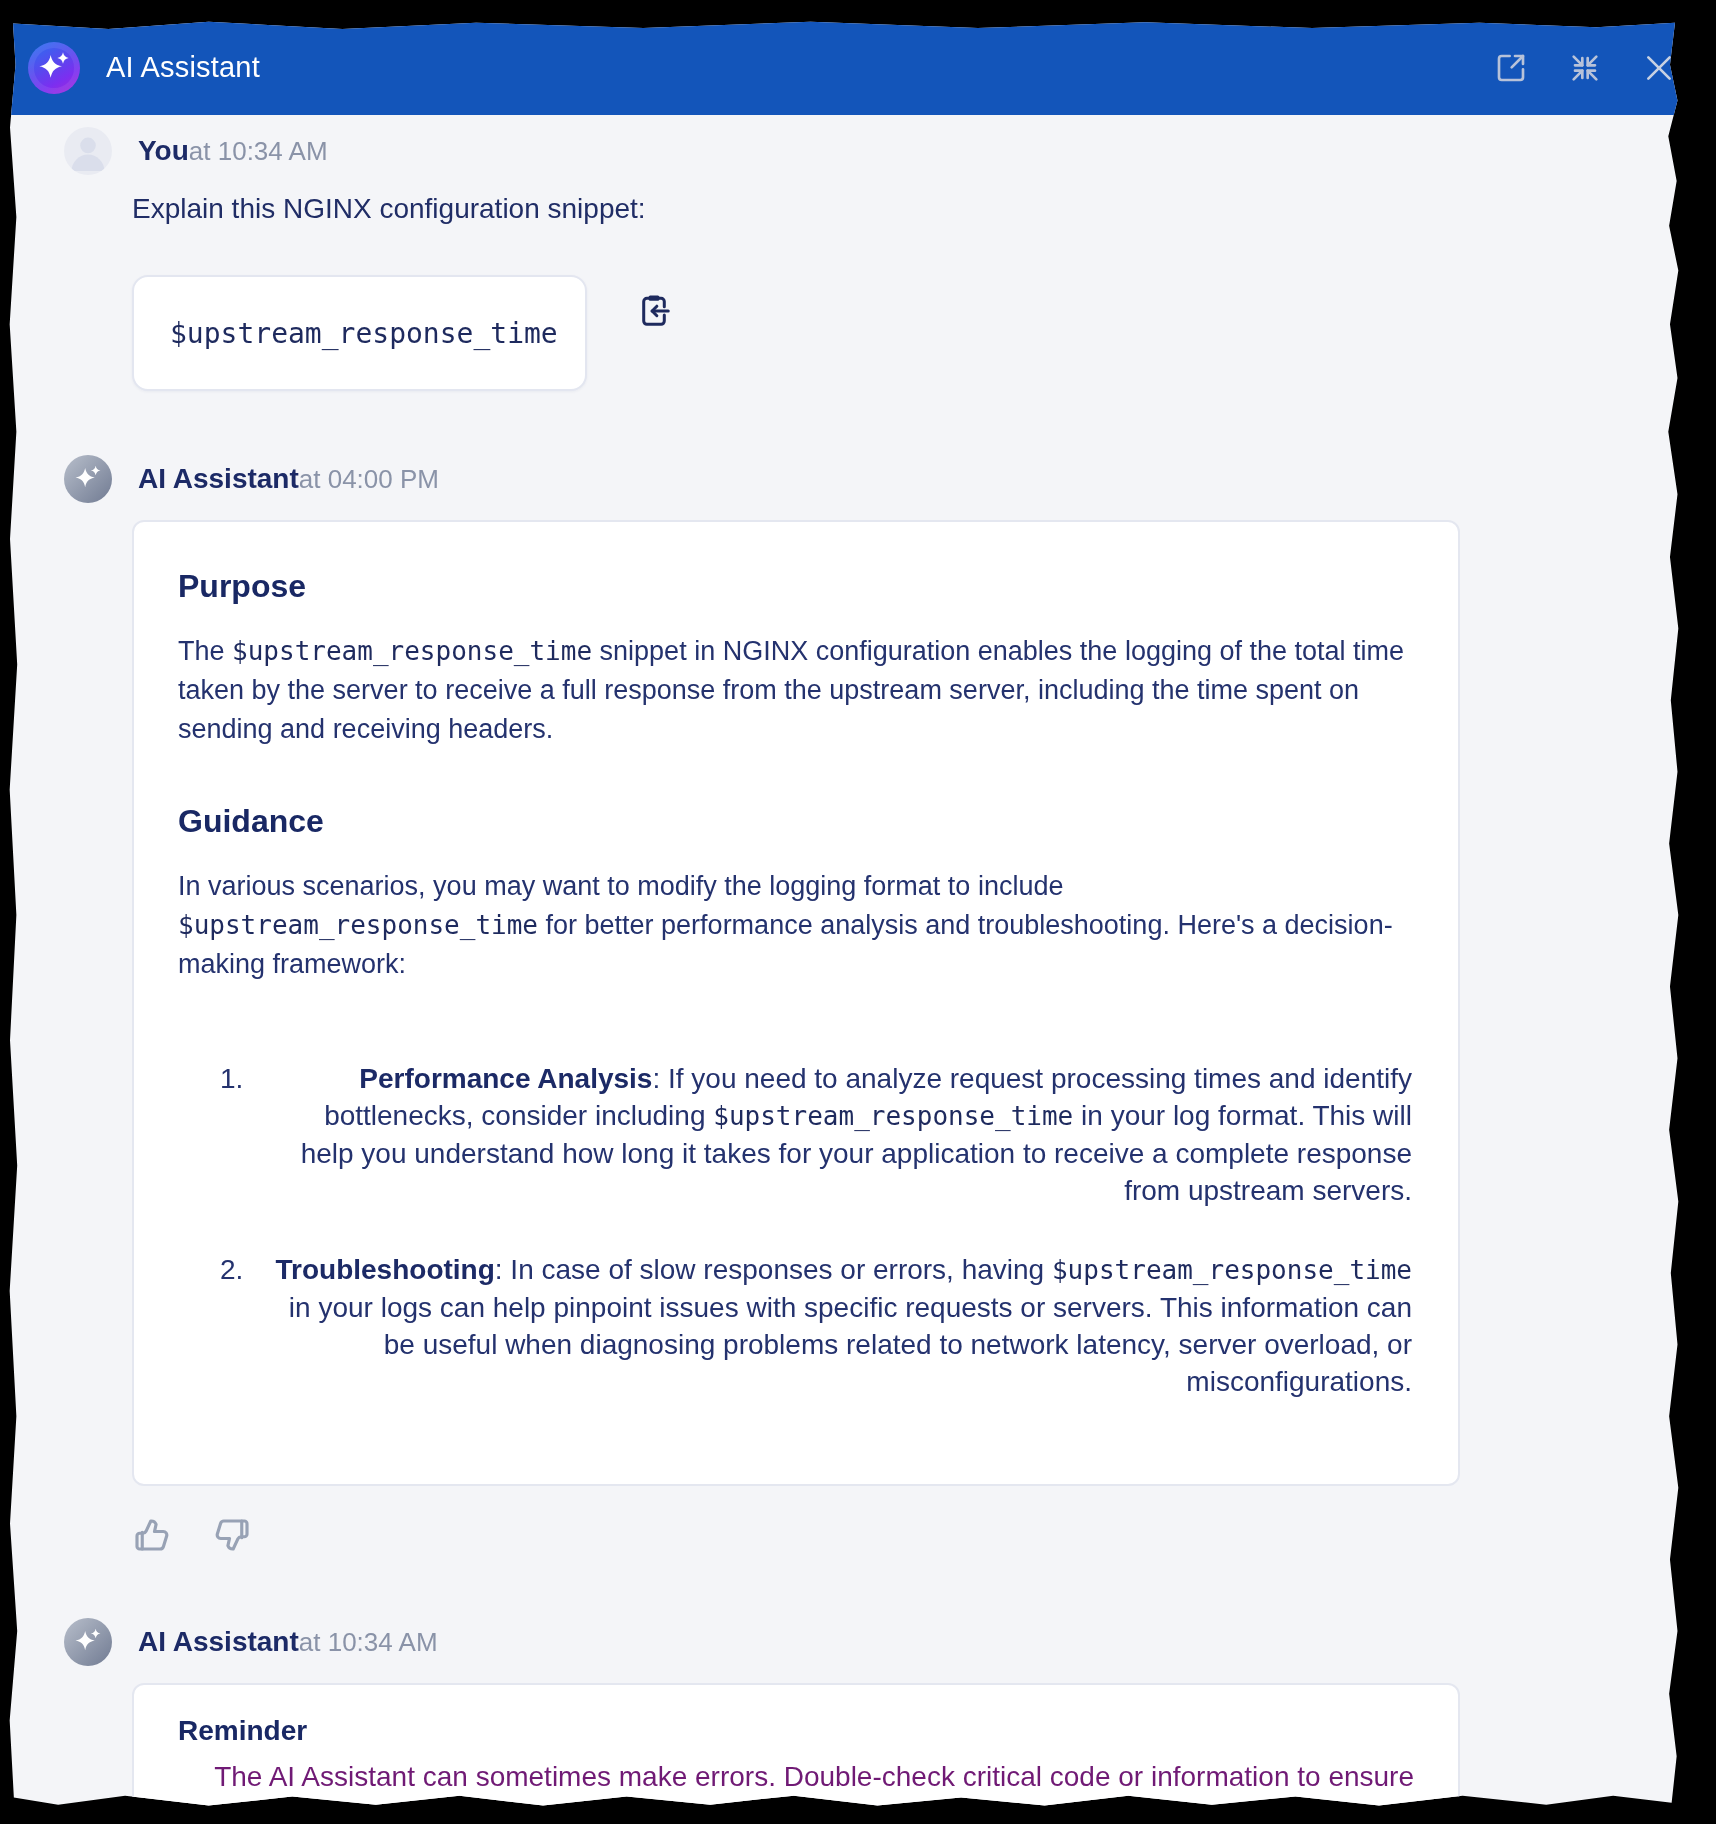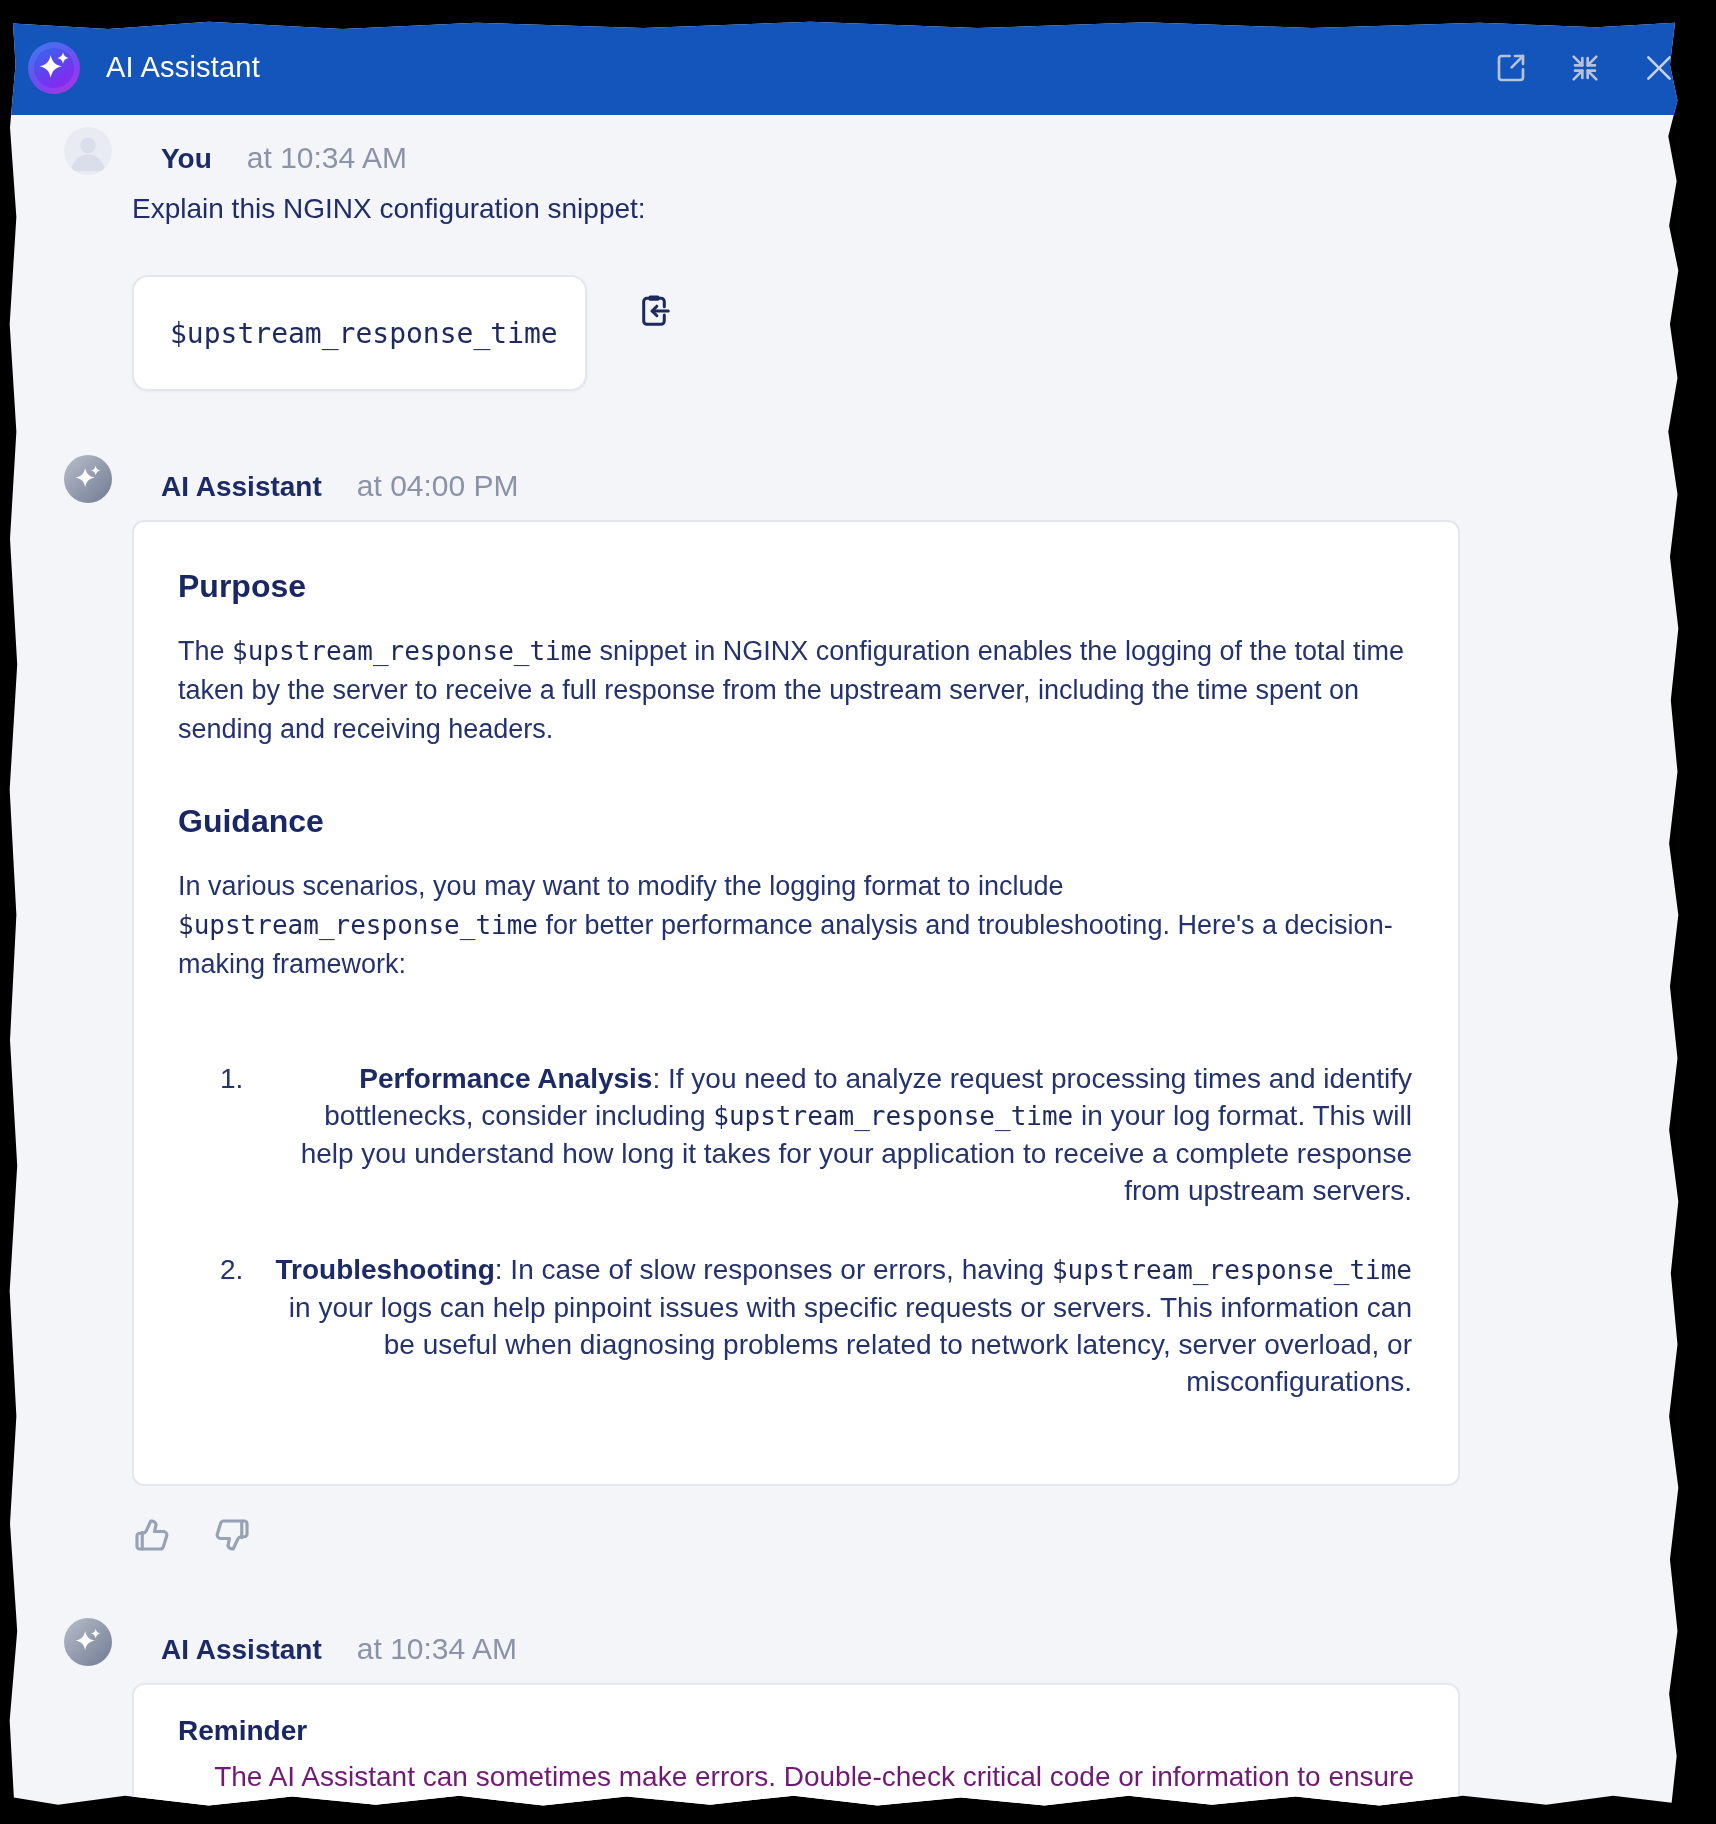--- a/index.html
+++ b/index.html
@@ -39,32 +39,32 @@
     display:flex; align-items:center; justify-content:center;
     box-shadow:inset 0 0 0 6px rgba(255,255,255,0.08);
   }
   .logo svg { width:40px; height:40px; }
   .titlebar-title { color:#ffffff; font-size:29px; font-weight:500; margin-left:26px; letter-spacing:0.2px; }
   .titlebar-actions { margin-left:auto; display:flex; align-items:center; gap:40px; margin-right:-6px; }
   .tb-btn { width:34px; height:34px; display:flex; align-items:center; justify-content:center; cursor:pointer; }
   .tb-btn svg { width:32px; height:32px; stroke:#b7c2d9; stroke-width:2; fill:none; stroke-linecap:round; stroke-linejoin:round; }
   .tb-btn.close svg { stroke:#c6d0e2; }
   
-  .msg-header { display:flex; align-items:flex-end; margin-left:56px;gap:23px; }
+  .msg-header { display:flex; align-items:center; margin-left:56px; }
   .avatar { width:48px; height:48px; border-radius:50%; flex:0 0 auto; }
   .avatar.user { background:#e9ebf2; overflow:hidden; display:flex; align-items:center; justify-content:center; }
   .avatar.user svg { width:48px; height:48px; }
   .avatar.ai {
     background:linear-gradient(135deg, #b3bac7 5%, #8era; 50%, #747e95 95%);
     background:linear-gradient(135deg, #b4bbc8 5%, #747e95 95%);
     display:flex; align-items:center; justify-content:center;
   }
   .avatar.ai svg { width:34px; height:34px; }
   .author { font-size:28px; font-weight:700; color:#1c2a66; margin-left:26px; }
-  .timestamp { font-size:30px; font-weight:400; color:var(--timestamp-gray, #8a93a8); margin-left:12px; }
+  .timestamp { font-size:26px; font-weight:400; color:var(--timestamp-gray, #8a93a8); }
   
   .row-user { margin-top:12px; }
   .prompt { margin:18px 0 0 124px; font-size:28px; color:#202d66; }
   .code-row { margin:50px 0 0 124px; display:flex; align-items:flex-start; }
   .code-box {
     width:455px; height:116px; background:#ffffff;
     border:2px solid #e3e6f0; border-radius:16px;
     display:flex; align-items:center; padding:0 36px;
     box-shadow:0 1px 3px rgba(25,35,90,0.05);
   }

